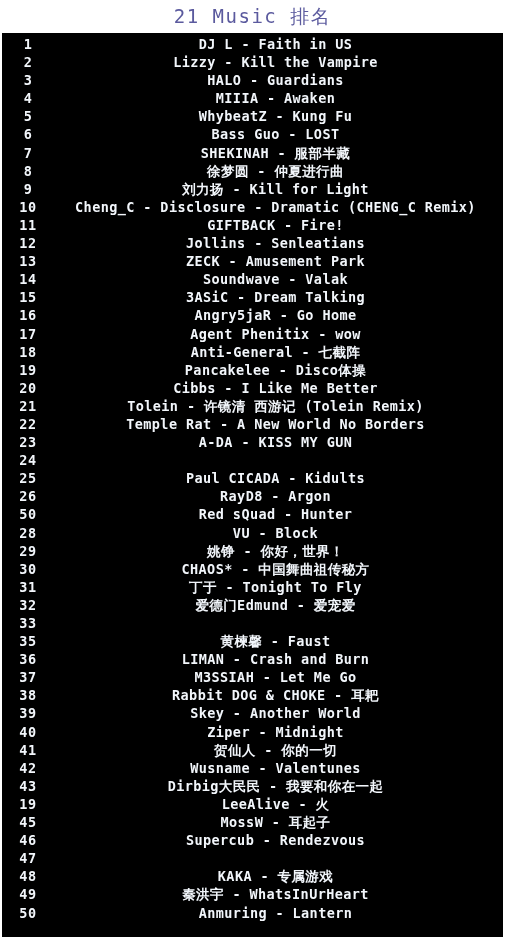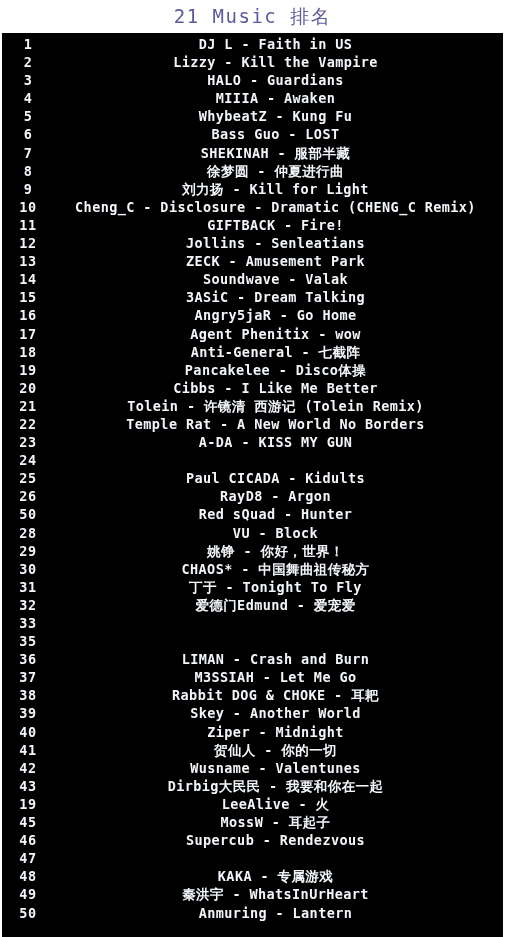--- a/index.html
+++ b/index.html
@@ -206,20 +206,21 @@
       </div>
       <div class="row">
         <span class="rank">32</span>
         <span class="track">爱德门Edmund - 爱宠爱</span>
       </div>
       <div class="row">
         <span class="rank">33</span>
       </div>
       <div class="row">
         <span class="rank">35</span>
+        <span class="track">黄楝馨 - Faust</span>
       </div>
       <div class="row">
         <span class="rank">36</span>
         <span class="track">LIMAN - Crash and Burn</span>
       </div>
       <div class="row">
         <span class="rank">37</span>
         <span class="track">M3SSIAH - Let Me Go</span>
       </div>
       <div class="row">

